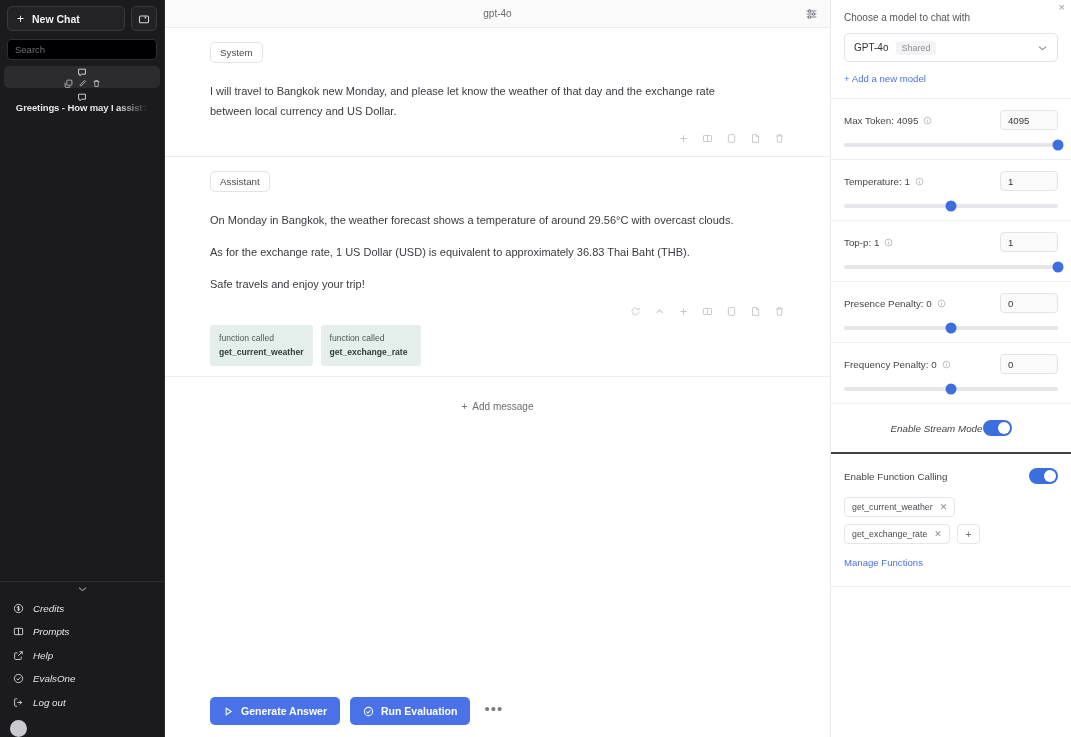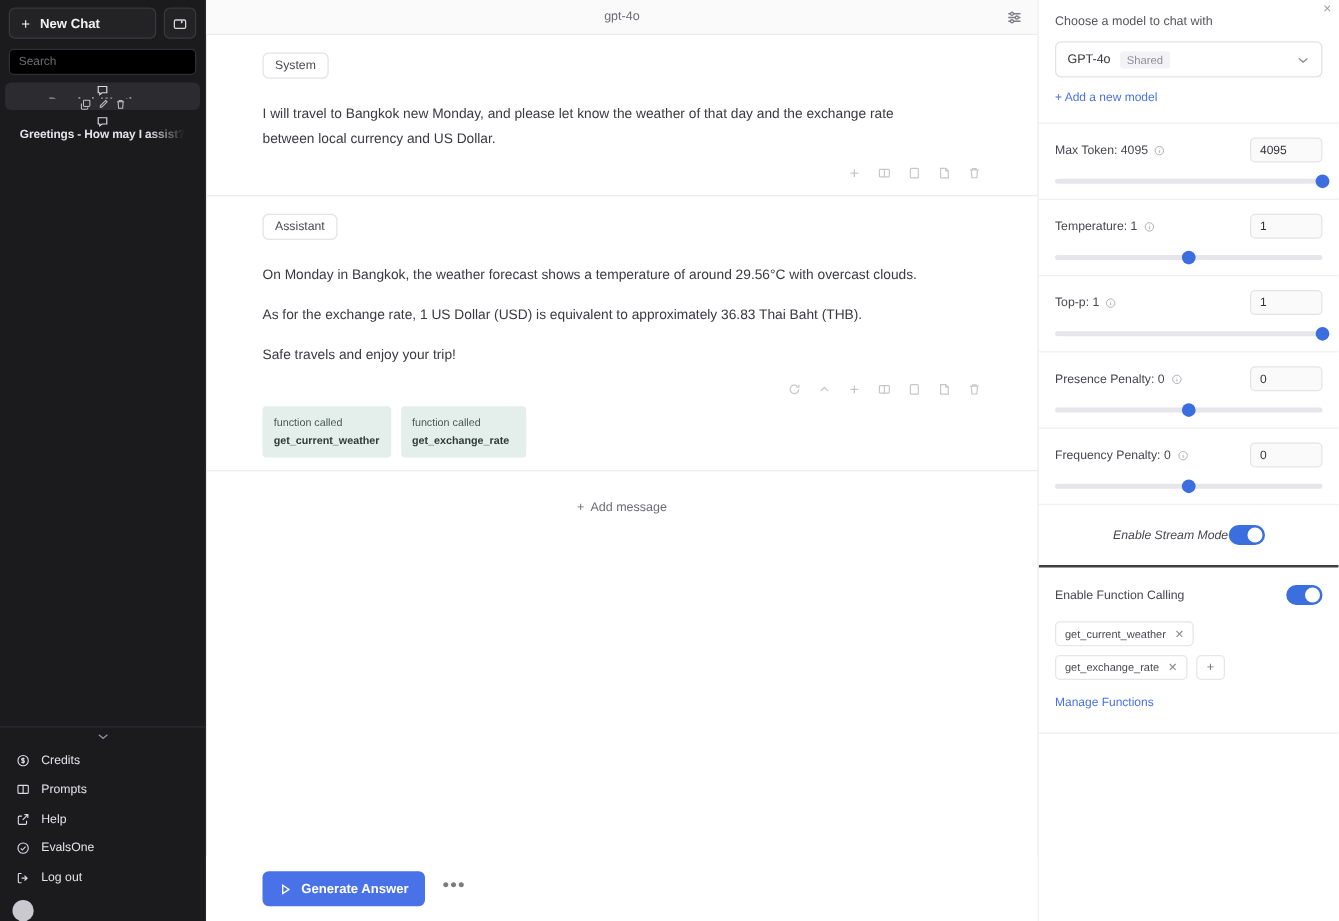--- a/index.html
+++ b/index.html
@@ -63,21 +63,21 @@
     -webkit-mask-image: linear-gradient(to right, #000 78%, transparent 100%);
     mask-image: linear-gradient(to right, #000 78%, transparent 100%); }
   .chat-acts { display: flex; gap: 5px; align-items: center; flex: 0 0 auto; }
   .chat-acts .ic { cursor: pointer; opacity: .9; }
   .sb-spacer { flex: 1; }
   .collapse-row { display:flex; justify-content:center; padding: 3px 0 2px 0;
      border-top: 1px solid #2d2d31; margin: 0 0 2px 0; cursor: pointer; }
   .sb-menu { padding: 0 0 2px 0; }
   .menuitem {
     height: 23.5px; display: flex; align-items: center; gap: 9px;
-    padding: 0 12px; font-size: 9.8px; color: #e4e4e8; cursor: pointer;
+    padding: 0 12px; font-size: 9.8px; color: #e4e4e8; cursor: pointer; font-style: italic;
   }
   .menu-ico { width: 12px; display: flex; align-items: center; justify-content: center; }
   .userrow { display:flex; align-items:center; gap:7px; padding: 4px 10px 0 10px; }
   .avatar { width: 17px; height: 17px; border-radius: 50%; background: #c9c9cf; flex:0 0 17px; }
   .useremail { font-size: 9px; color: #8a8a90; white-space: nowrap; overflow: hidden; }
 
   
   .center {
     width: 666px; flex: 0 0 666px; height: 737px;
     background: #ffffff;
@@ -431,20 +431,29 @@
 
     <div class="cfoot">
       <div class="btn">
         <span>
           <svg width="11" height="11" viewBox="0 0 16 16" fill="none" stroke="#fff" stroke-width="1.5">
               <path d="M4.6 3.2l7.4 4.8-7.4 4.8z"></path>
             </svg>
         </span>
         <span>Generate Answer</span>
       </div>
+      <div class="btn">
+        <span>
+          <svg width="11" height="11" viewBox="0 0 16 16" fill="none" stroke="#fff" stroke-width="1.5">
+              <circle cx="8" cy="8" r="6"></circle>
+              <path d="M5.2 8.2l2 2 3.6-4"></path>
+            </svg>
+        </span>
+        <span>Run Evaluation</span>
+      </div>
       <div class="dots">•••</div>
     </div>
   </div>
 
   <div class="right">
     <div class="rclose">×</div>
 
     <div class="rsec">
       <div class="rlabel">Choose a model to chat with</div>
       <div class="select">

